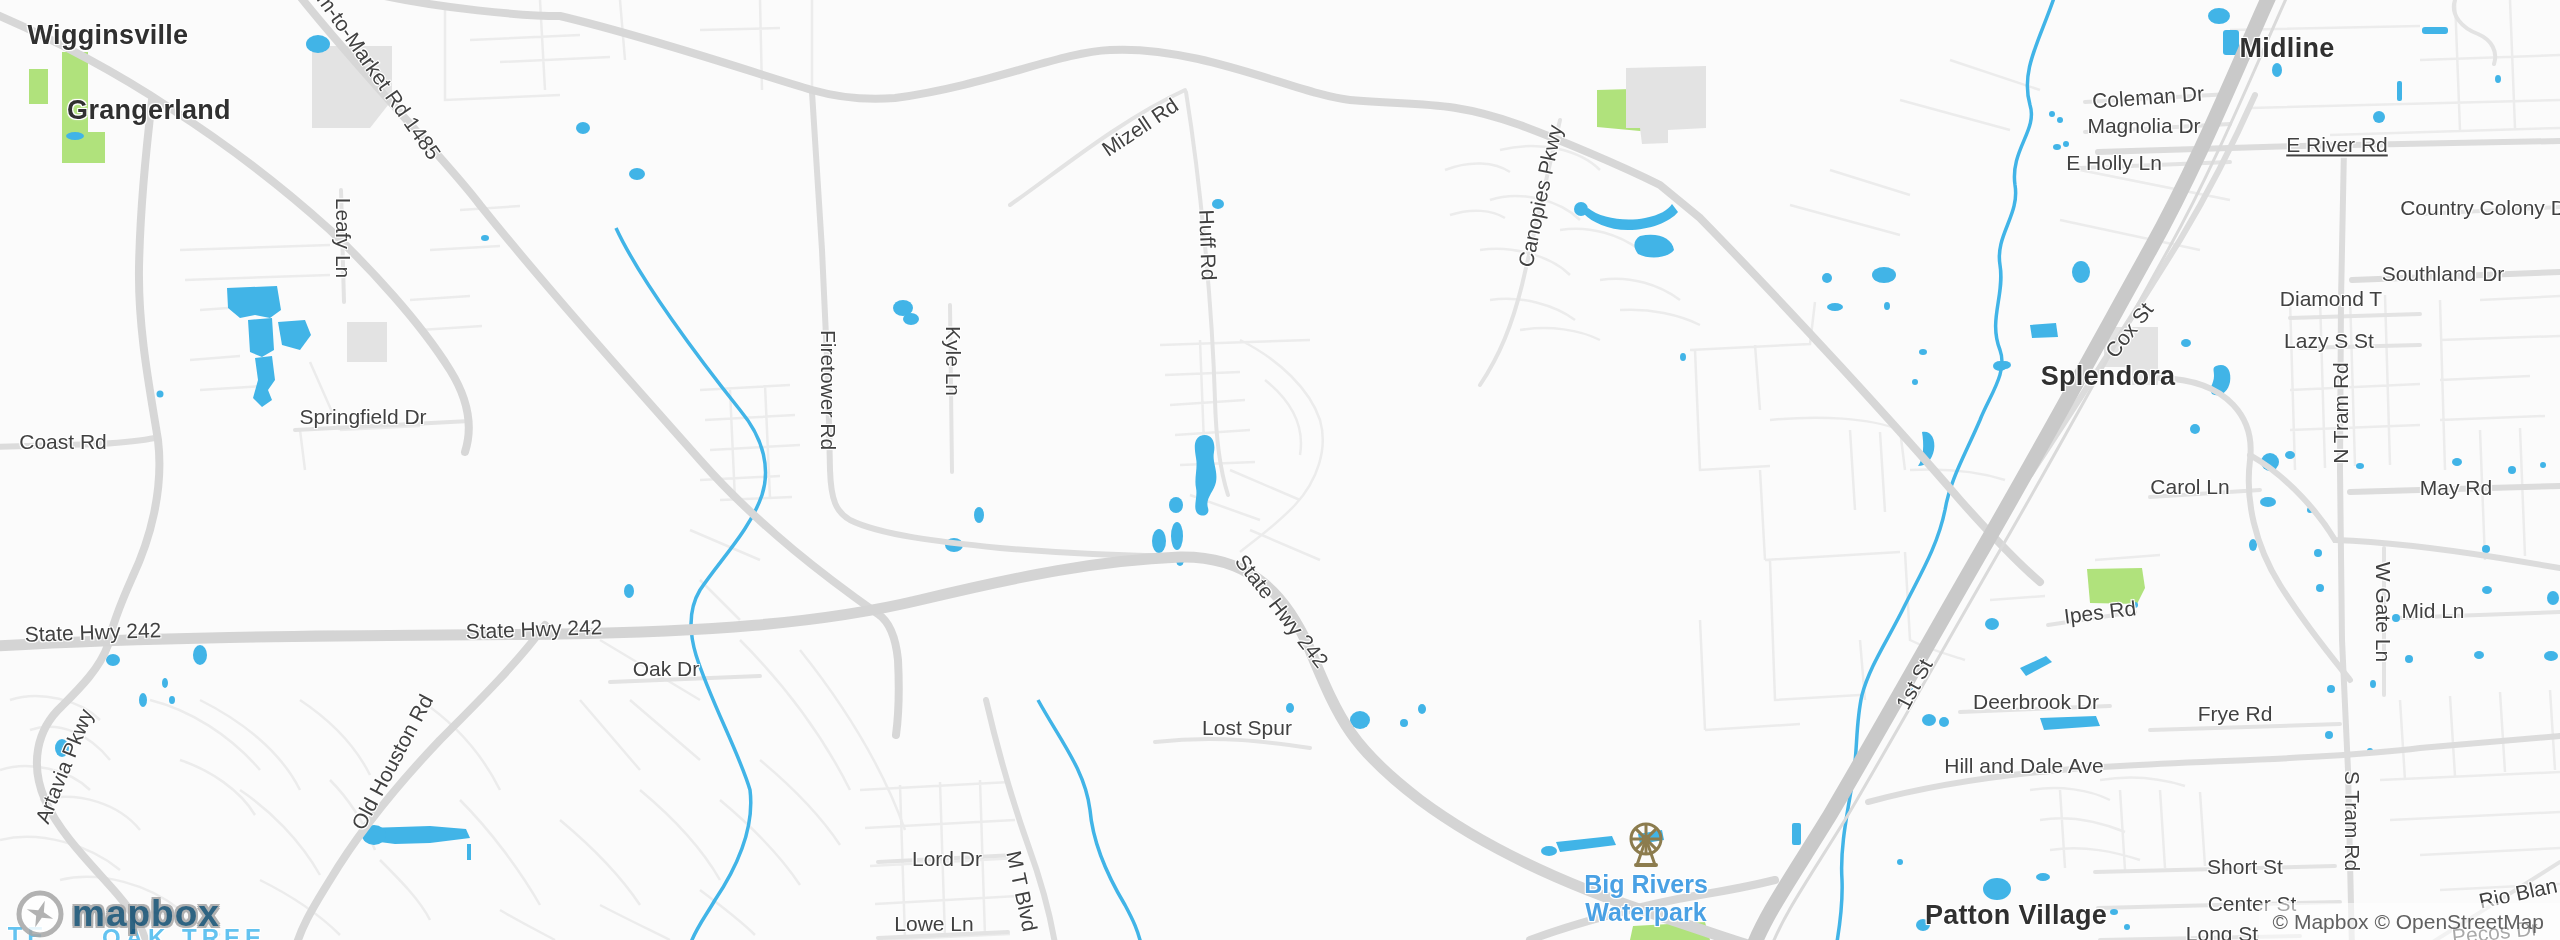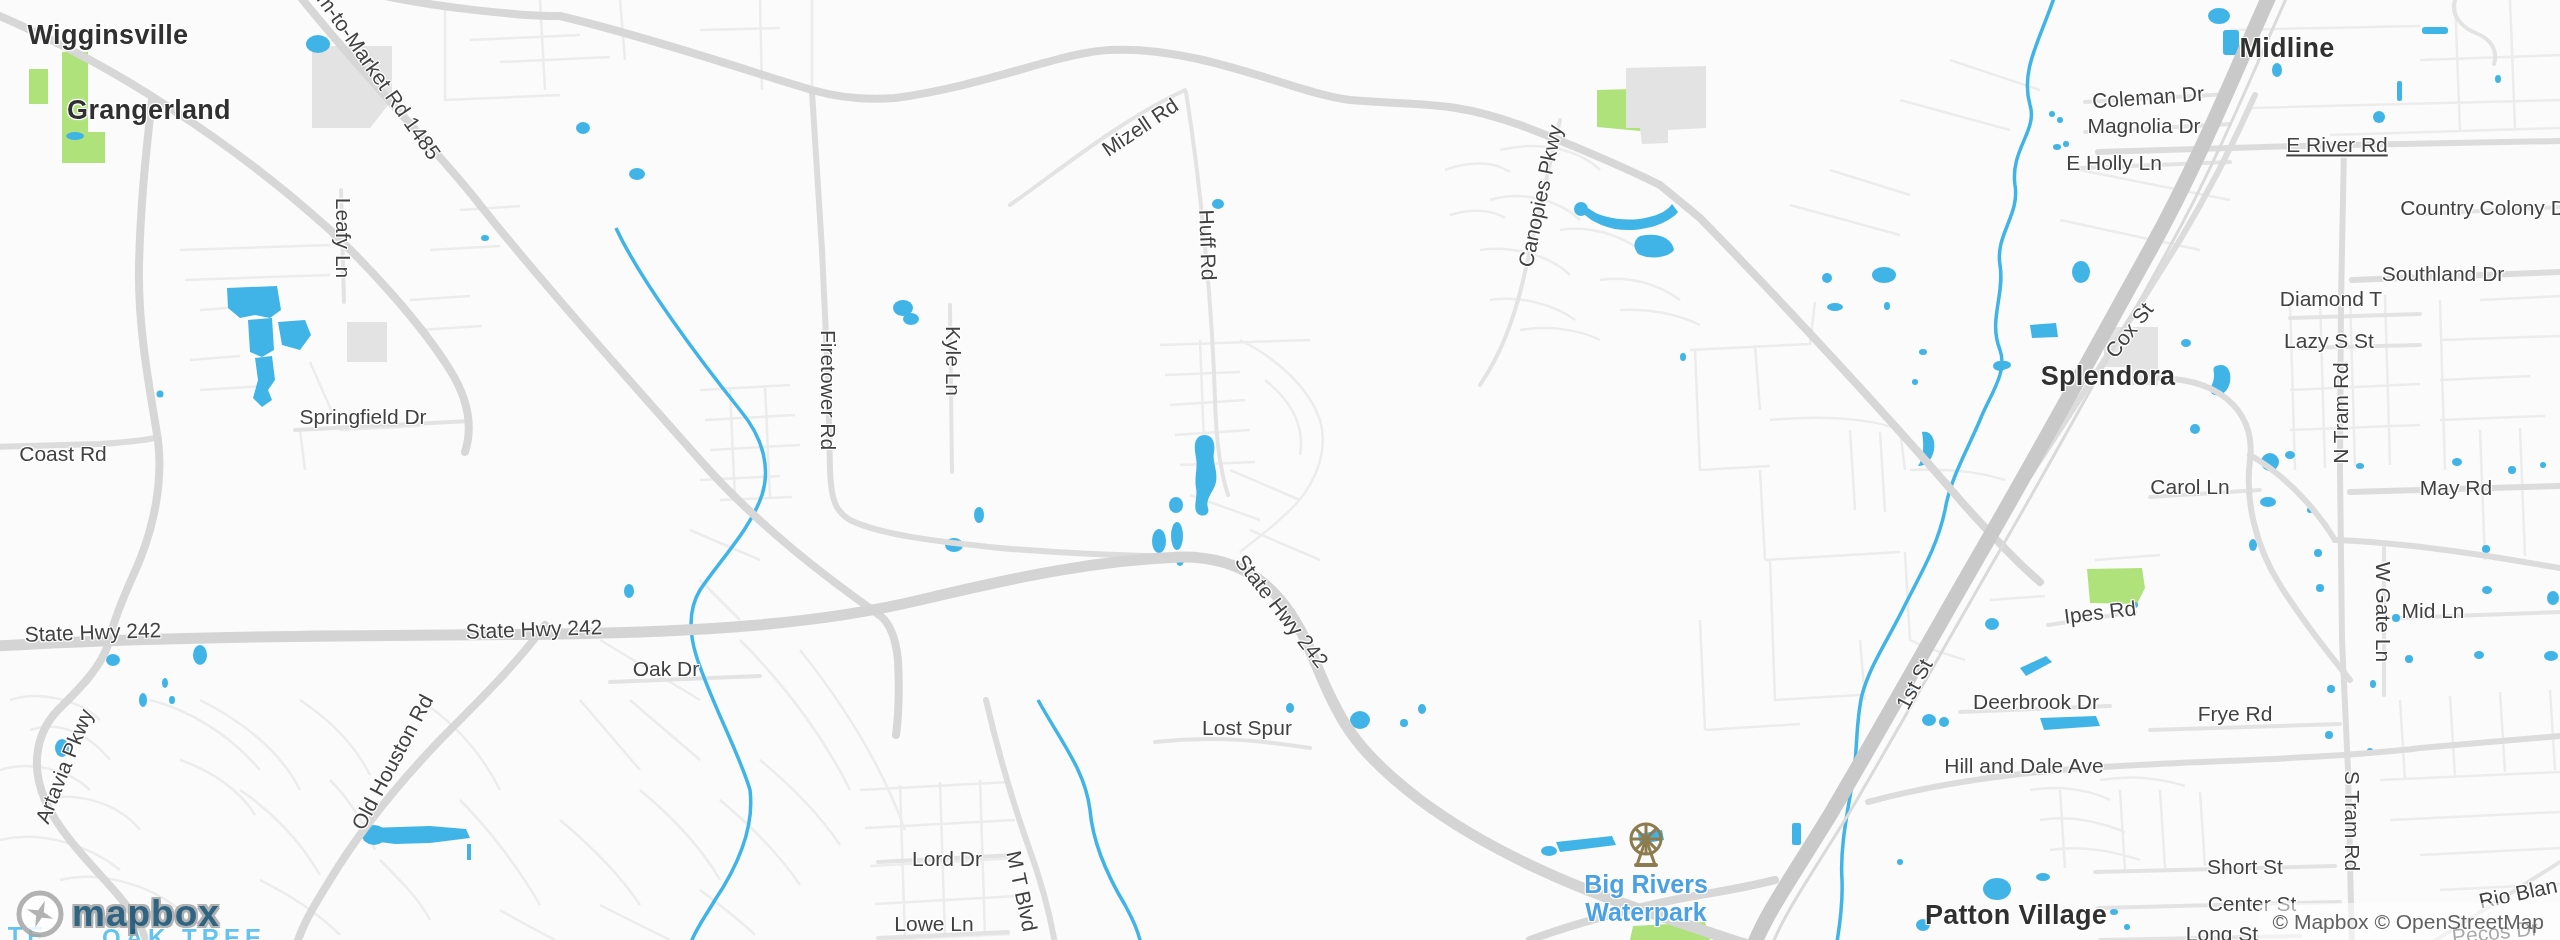--- a/index.html
+++ b/index.html
@@ -246,21 +246,21 @@
     <div>Waterpark</div>
   </div>
 
   <div id="labels">
       <div class="lbl city" style="left: 108px; top: 36px; transform: translate(-50%, -50%) rotate(0deg);">Wigginsville</div>
       <div class="lbl city" style="left: 149px; top: 111px; transform: translate(-50%, -50%) rotate(0deg);">Grangerland</div>
       <div class="lbl city" style="left: 2108px; top: 377px; transform: translate(-50%, -50%) rotate(0deg);">Splendora</div>
       <div class="lbl city" style="left: 2287px; top: 49px; transform: translate(-50%, -50%) rotate(0deg);">Midline</div>
       <div class="lbl city" style="left: 2016px; top: 916px; transform: translate(-50%, -50%) rotate(0deg);">Patton Village</div>
       <div class="lbl road" style="left: 370px; top: 63px; transform: translate(-50%, -50%) rotate(55deg);">Farm-to-Market Rd 1485</div>
-      <div class="lbl road" style="left: 63px; top: 454px; transform: translate(-50%, -50%) rotate(0deg);">Coast Rd</div>
+      <div class="lbl road" style="left: 63px; top: 442px; transform: translate(-50%, -50%) rotate(0deg);">Coast Rd</div>
       <div class="lbl road" style="left: 93px; top: 632px; transform: translate(-50%, -50%) rotate(-2deg);">State Hwy 242</div>
       <div class="lbl road" style="left: 534px; top: 629px; transform: translate(-50%, -50%) rotate(-2deg);">State Hwy 242</div>
       <div class="lbl road" style="left: 1282px; top: 611px; transform: translate(-50%, -50%) rotate(52deg);">State Hwy 242</div>
       <div class="lbl road" style="left: 666px; top: 669px; transform: translate(-50%, -50%) rotate(0deg);">Oak Dr</div>
       <div class="lbl road" style="left: 343px; top: 238px; transform: translate(-50%, -50%) rotate(90deg);">Leafy Ln</div>
       <div class="lbl road" style="left: 363px; top: 417px; transform: translate(-50%, -50%) rotate(0deg);">Springfield Dr</div>
       <div class="lbl road" style="left: 64px; top: 766px; transform: translate(-50%, -50%) rotate(-68deg);">Artavia Pkwy</div>
       <div class="lbl road" style="left: 392px; top: 762px; transform: translate(-50%, -50%) rotate(-62deg);">Old Houston Rd</div>
       <div class="lbl road" style="left: 828px; top: 390px; transform: translate(-50%, -50%) rotate(90deg);">Firetower Rd</div>
       <div class="lbl road" style="left: 953px; top: 361px; transform: translate(-50%, -50%) rotate(90deg);">Kyle Ln</div>

